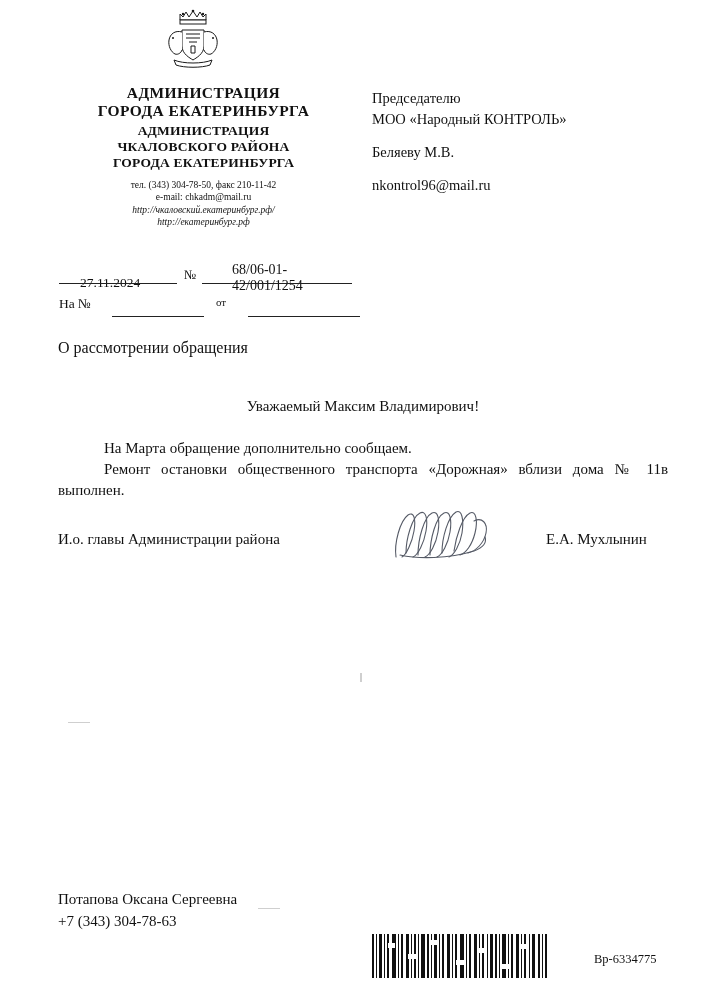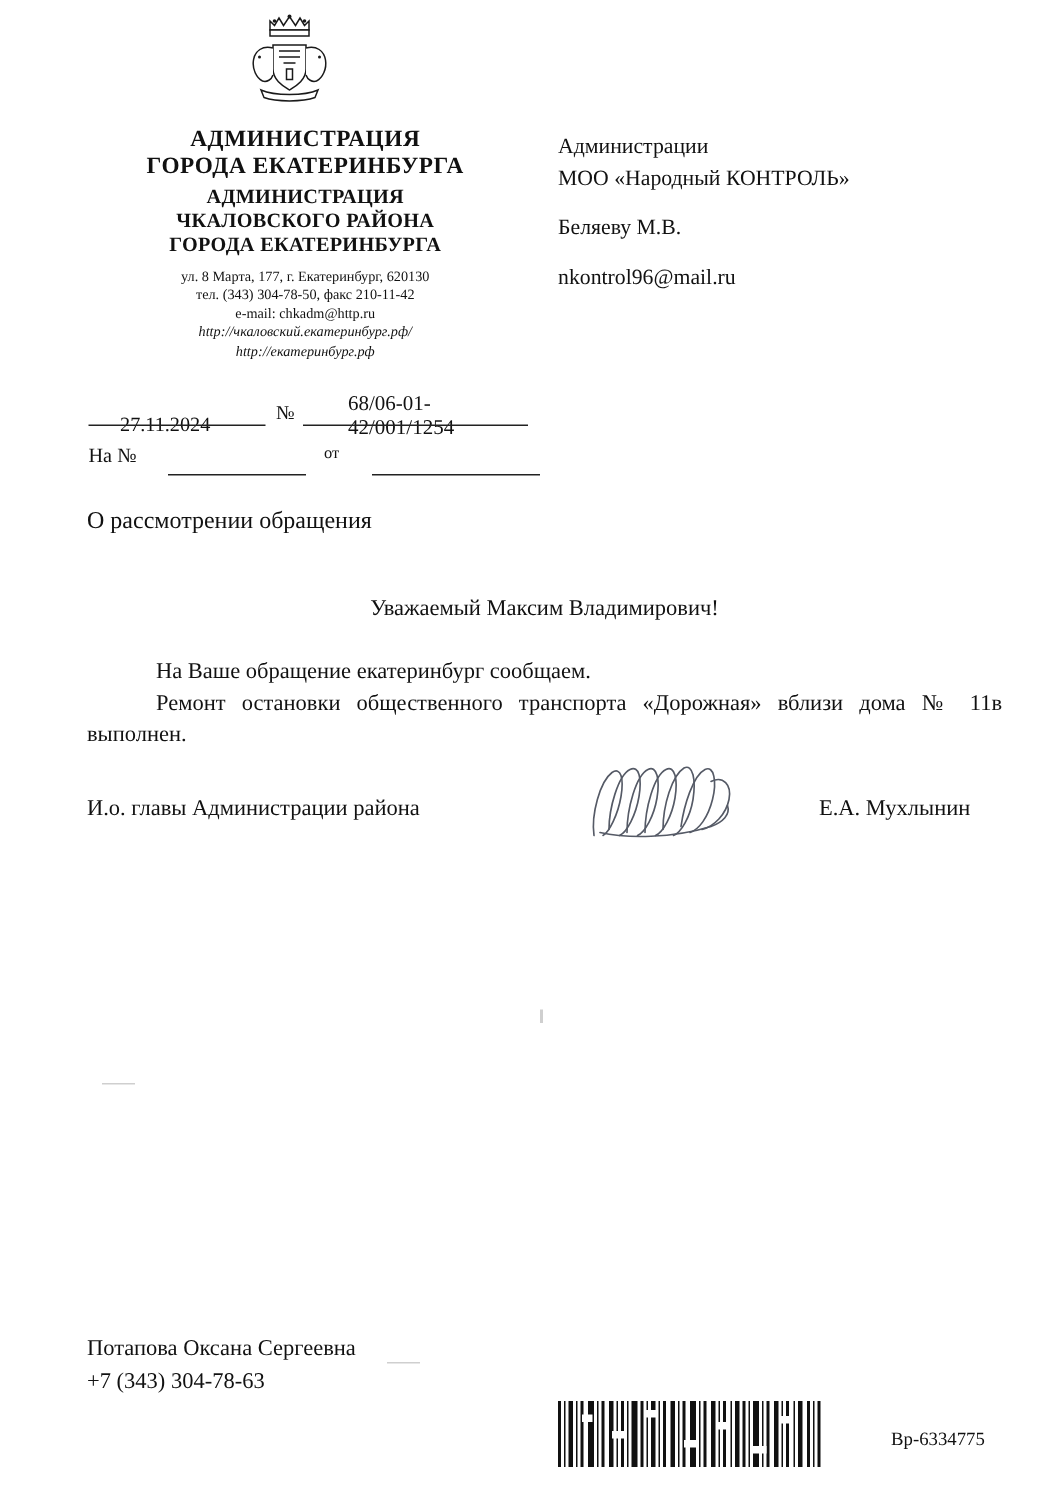--- a/index.html
+++ b/index.html
@@ -274,30 +274,29 @@
     <div class="lh-line1">
       <div>АДМИНИСТРАЦИЯ</div>
       <div>ГОРОДА  ЕКАТЕРИНБУРГА</div>
     </div>
     <div class="lh-line2">
       <div>АДМИНИСТРАЦИЯ</div>
       <div>ЧКАЛОВСКОГО РАЙОНА</div>
       <div>ГОРОДА ЕКАТЕРИНБУРГА</div>
     </div>
     <div class="lh-contacts">
-      <div>ул. 8 Марта, 177, г. Екатеринбург, 620130</div>
       <div>тел. (343) 304-78-50, факс 210-11-42</div>
-      <div>e-mail: chkadm@http.ru</div>
+      <div>e-mail: chkadm@mail.ru</div>
       <div class="it">http://чкаловский.екатеринбург.рф/</div>
       <div class="it">http://екатеринбург.рф</div>
     </div>
   </div>
 
   <div class="addressee">
-    <div>Администрации</div>
+    <div>Председателю</div>
     <div>МОО «Народный КОНТРОЛЬ»</div>
     <div class="gap"></div>
     <div>Беляеву М.В.</div>
     <div class="gap"></div>
     <div>nkontrol96@mail.ru</div>
   </div>
 
   <div class="reg">
     <div class="reg-row1">
       <span class="reg-date">27.11.2024</span>
@@ -312,21 +311,21 @@
       <span class="line-c"></span>
       <span class="line-d"></span>
     </div>
   </div>
 
   <div class="subject">О рассмотрении обращения</div>
 
   <div class="salutation">Уважаемый Максим Владимирович!</div>
 
   <div class="body-text">
-    <p>На Ваше обращение екатеринбург сообщаем.</p>
+    <p>На Марта обращение дополнительно сообщаем.</p>
     <p>Ремонт остановки общественного транспорта «Дорожная» вблизи дома № 11в выполнен.</p>
   </div>
 
   <div class="sig-title">И.о. главы Администрации района</div>
   <div class="sig-name">Е.А. Мухлынин</div>
   <div class="signature-svg">
     <svg viewBox="0 0 120 62" width="120" height="62" aria-hidden="true">
       <g fill="none" stroke="#555a66" stroke-width="1.1" stroke-linecap="round">
         <path d="M8 52 C6 38 12 16 20 10 C26 6 28 14 26 26 C24 38 18 50 14 52"></path>
         <path d="M18 48 C18 34 24 12 32 8 C38 5 40 14 38 26 C36 38 30 50 25 52"></path>

